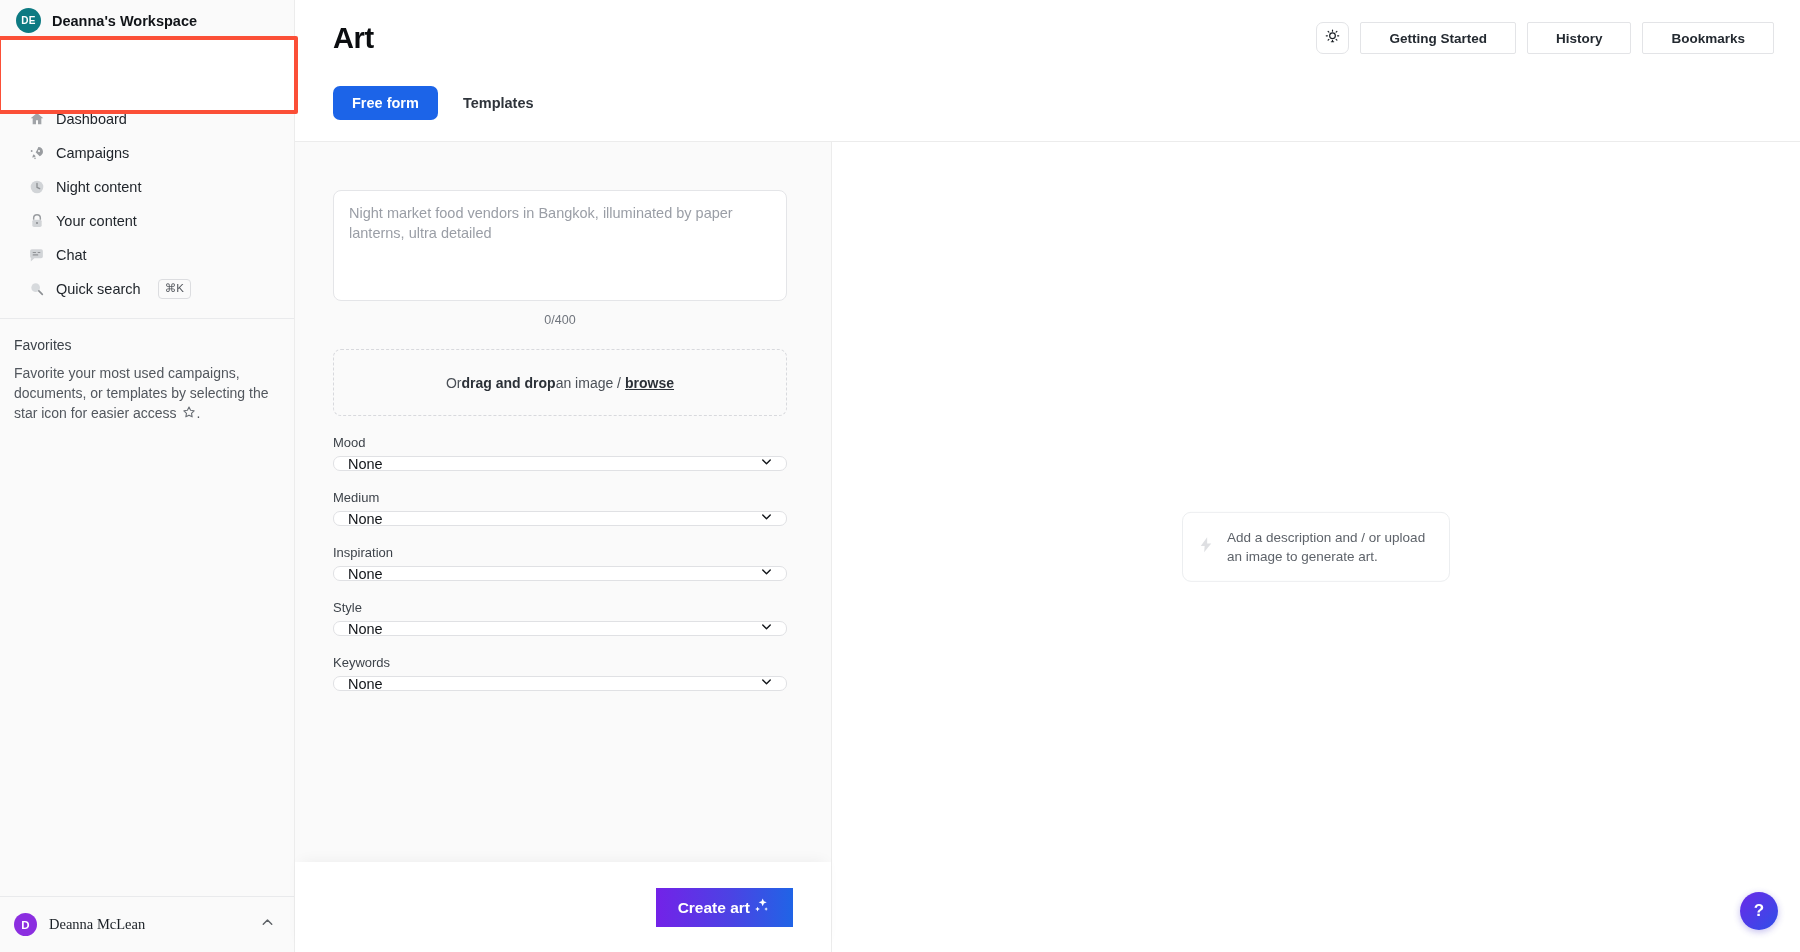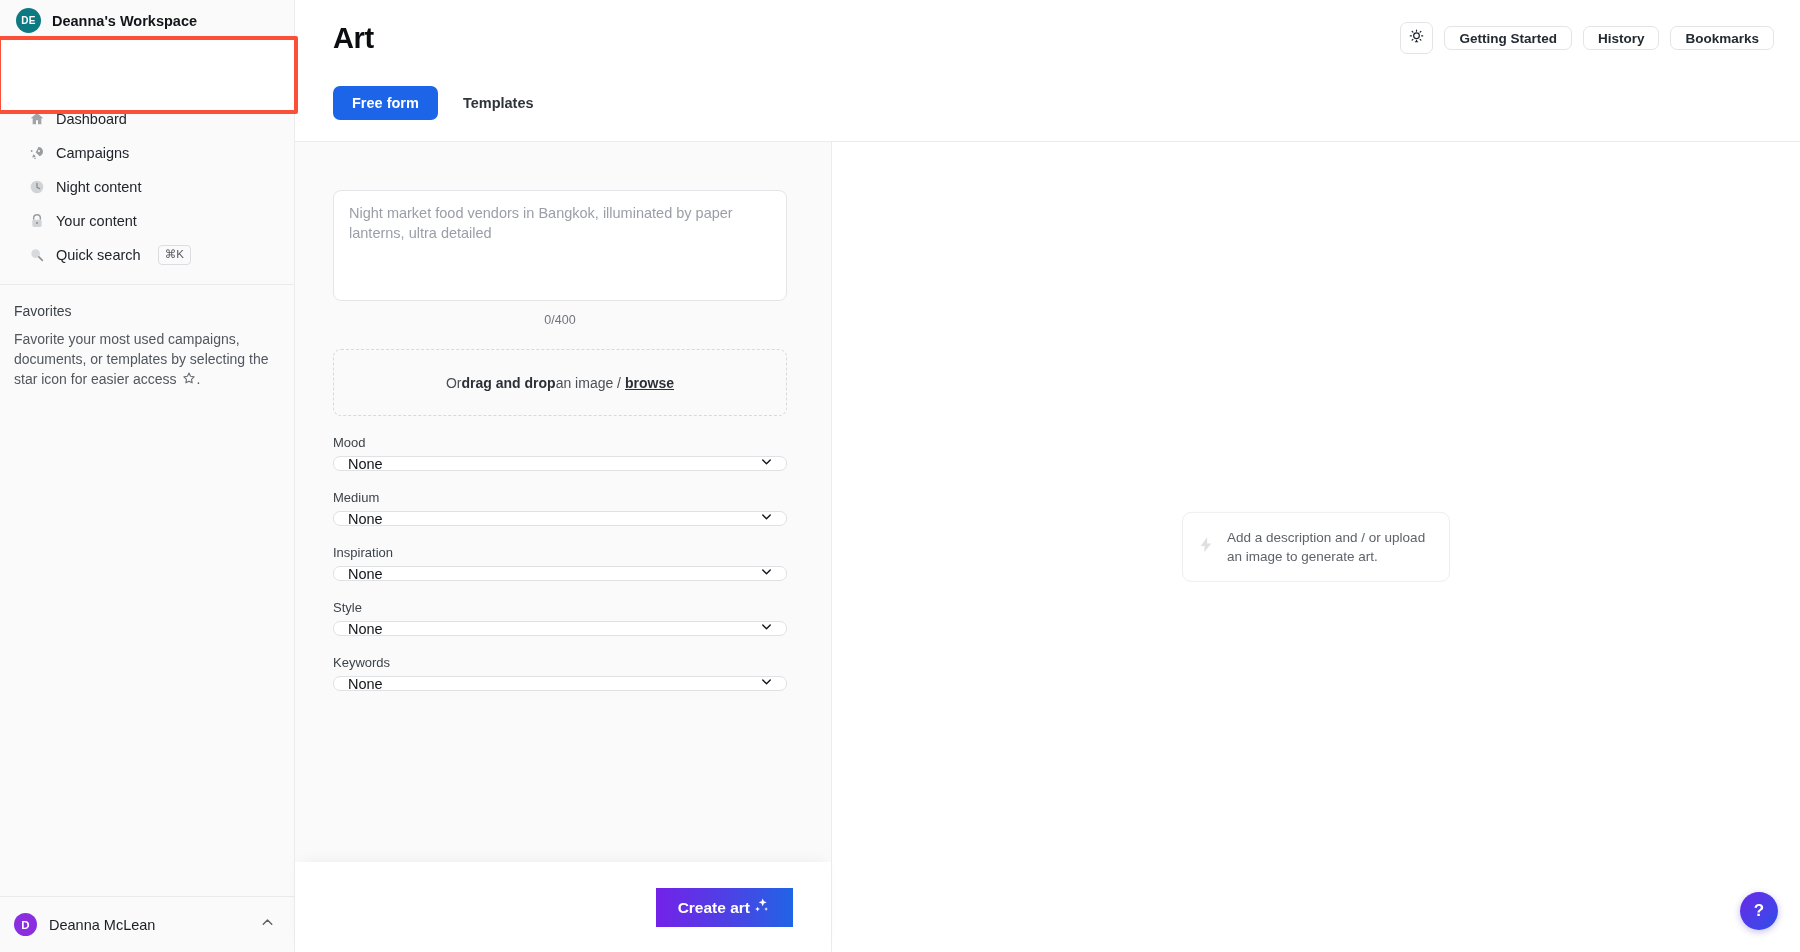--- a/index.html
+++ b/index.html
@@ -81,37 +81,37 @@
     border-top: 1px solid #e9eaec;
     height: 56px; display: flex; align-items: center;
     padding: 0 18px 0 14px; gap: 12px; cursor: pointer;
   }
   .user-avatar {
     width: 23px; height: 23px; border-radius: 50%;
     background: #8b2ee0; color: #fff;
     font-size: 11.5px; font-weight: bold;
     display: flex; align-items: center; justify-content: center; flex: 0 0 23px;
   }
-  .user-name { font-size: 14.5px; color: #1b2026; flex: 1 1 auto; }
+  .user-name { font-size: 14.5px; color: #1b2026; flex: 1 1 auto; font-family: Liberation Serif, serif; }
   .chev-up { opacity: .75; }
 
   
   .main { flex: 1 1 auto; height: 952px; display: flex; flex-direction: column;
           background: #ffffff; position: relative; }
 
   .topbar {
     height: 86px; display: flex; align-items: flex-start;
     padding: 22px 26px 0 38px; position: relative;
   }
   .page-title { font-size: 29px; font-weight: bold; color: #0b0d10; letter-spacing: -.4px; }
   .top-actions { margin-left: auto; display: flex; align-items: center; gap: 11px; }
   .ghost-btn {
-    height: 24px; border: 1px solid #e3e4e7; border-radius: 7px;
+    height: 32px; border: 1px solid #e3e4e7; border-radius: 2px;
     background: #fff; font-family: inherit; font-size: 13.5px; font-weight: bold;
-    color: #242a31; padding: 0 14px; cursor: pointer;
+    color: #242a31; padding: 0 28px; cursor: pointer;
     display: flex; align-items: center;
   }
   .icon-btn {
     width: 33px; height: 32px; border: 1px solid #e3e4e7; border-radius: 7px;
     background: #fff; cursor: pointer;
     display: flex; align-items: center; justify-content: center;
   }
 
   .tabs { display: flex; align-items: center; gap: 6px; padding: 0 0 0 38px; }
   .tab {
@@ -259,20 +259,31 @@
         <span class="nav-ico">
           <svg width="16" height="16" viewBox="0 0 24 24">
               <path d="M7 10V7.5a5 5 0 0 1 10 0V10" stroke="#5f646a" stroke-width="2.2" fill="none"></path>
               <rect x="5" y="10" width="14" height="11" rx="2.5" fill="#b9bdc2"></rect>
               <circle cx="12" cy="15" r="1.6" fill="#4a4f55"></circle>
             </svg>
         </span>
         <span>Your content</span>
       </div>
 
+      <div class="nav-item">
+        <span class="nav-ico">
+          <svg width="17" height="17" viewBox="0 0 24 24">
+              <path d="M3 5.5A2.5 2.5 0 0 1 5.5 3h13A2.5 2.5 0 0 1 21 5.5v8a2.5 2.5 0 0 1-2.5 2.5H9l-5 4.5v-4.5H5.5A2.5 2.5 0 0 1 3 13.5z" fill="#b9bdc2"></path>
+              <rect x="6.5" y="7" width="5" height="1.6" rx=".8" fill="#50555b"></rect>
+              <rect x="6.5" y="10.4" width="8" height="1.6" rx=".8" fill="#50555b"></rect>
+              <rect x="13.5" y="7" width="4" height="1.6" rx=".8" fill="#50555b"></rect>
+            </svg>
+        </span>
+        <span>Chat</span>
+      </div>
 
       <div class="nav-item">
         <span class="nav-ico">
           <svg width="16" height="16" viewBox="0 0 24 24">
               <circle cx="10" cy="10" r="6.5" fill="#c3c7cc"></circle>
               <path d="M14.8 14.8 20 20" stroke="#4a4f55" stroke-width="2.4" stroke-linecap="round"></path>
             </svg>
         </span>
         <span>Quick search</span>
         <span class="kbd">⌘K</span>

